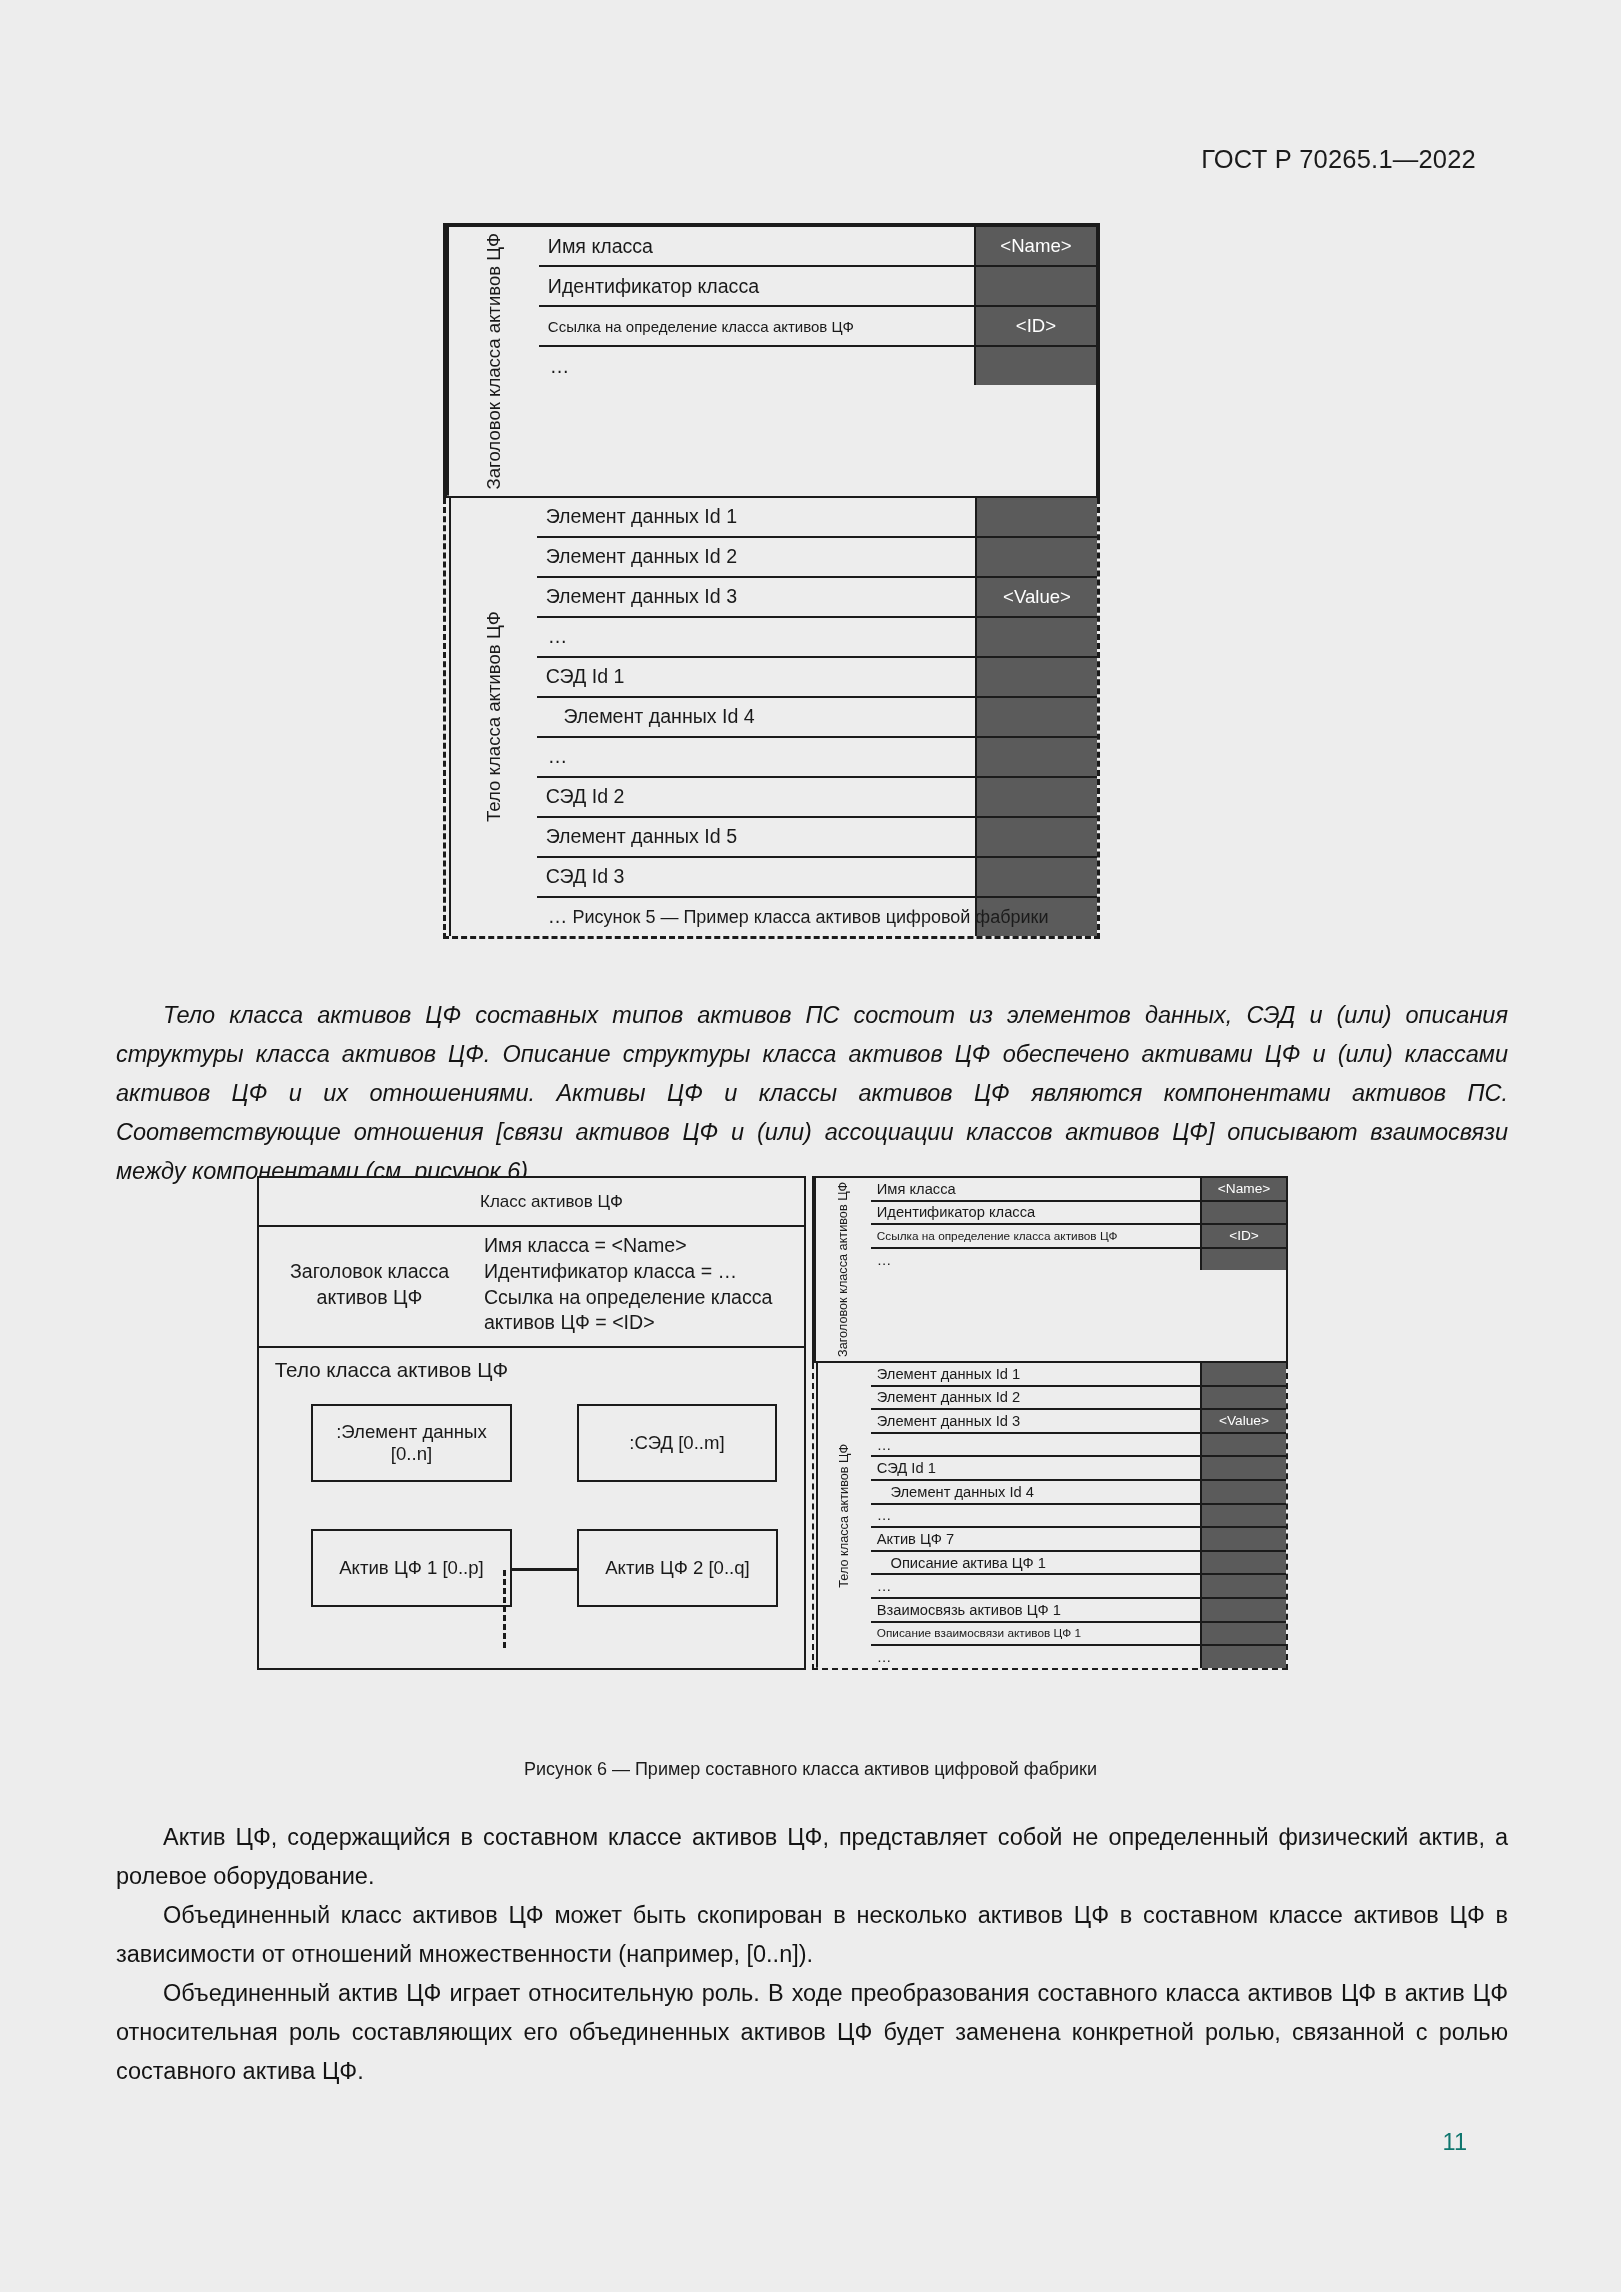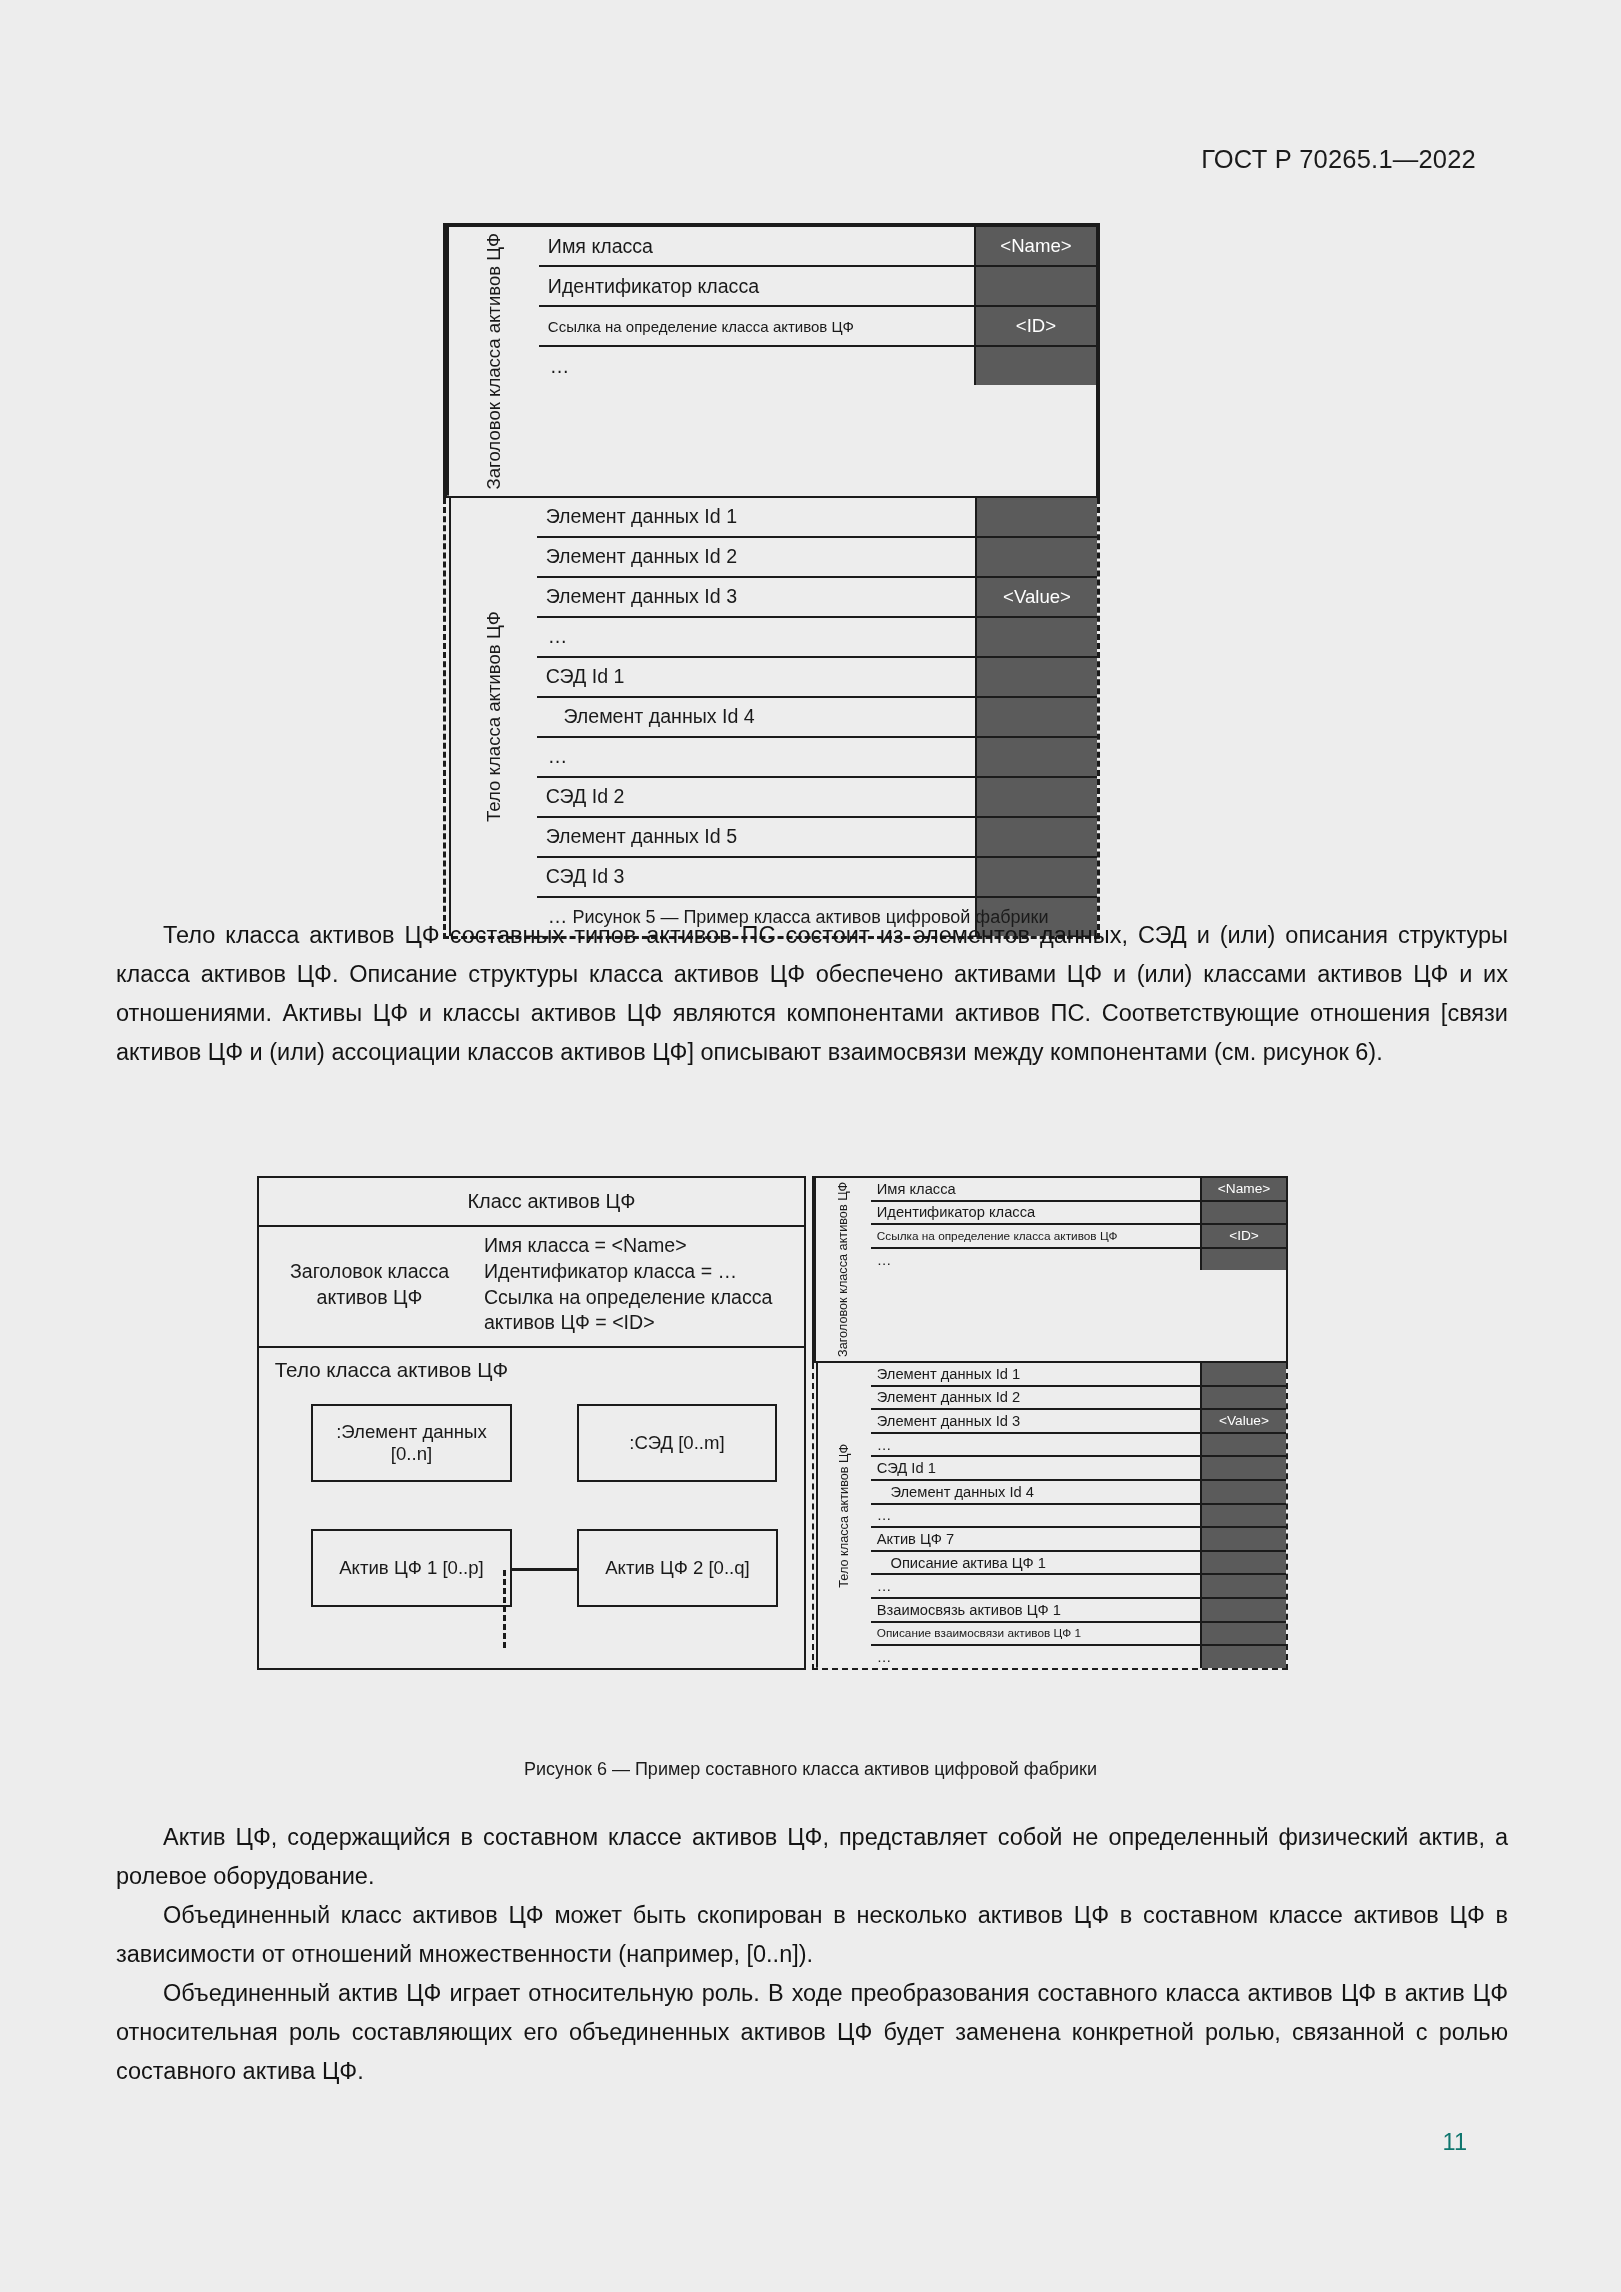--- a/index.html
+++ b/index.html
@@ -121,21 +121,21 @@
   .body-text {
     position: absolute;
     left: 116px;
     width: 1392px;
     font-size: 23.5px;
     line-height: 39px;
     text-align: justify;
     color: #141414;
   }
   .body-text p { margin: 0; text-indent: 47px; }
-  .p1 { top: 916px; }
+  .p1 { top: 996px; font-style: italic; }
   .p-last { top: 1818px; }
   .p-last p { margin-bottom: 0; }
 
   
   .fig6 {
     position: absolute;
     left: 257px;
     top: 1176px;
     width: 1031px;
     display: flex;
@@ -147,21 +147,21 @@
     background: #ededed;
     box-sizing: border-box;
     display: flex;
     flex-direction: column;
   }
   .f6l-title {
     height: 47px;
     display: flex;
     align-items: center;
     justify-content: center;
-    font-size: 20px;
+    font-size: 17px;
     border-bottom: 2.9px solid #1b1b1b;
     padding-left: 40px;
   }
   .f6l-headrow {
     display: flex;
     border-bottom: 2.9px solid #1b1b1b;
     padding: 5.9px 0 9.8px 0;
   }
   .f6l-headlabel {
     flex: 0 0 221px;

